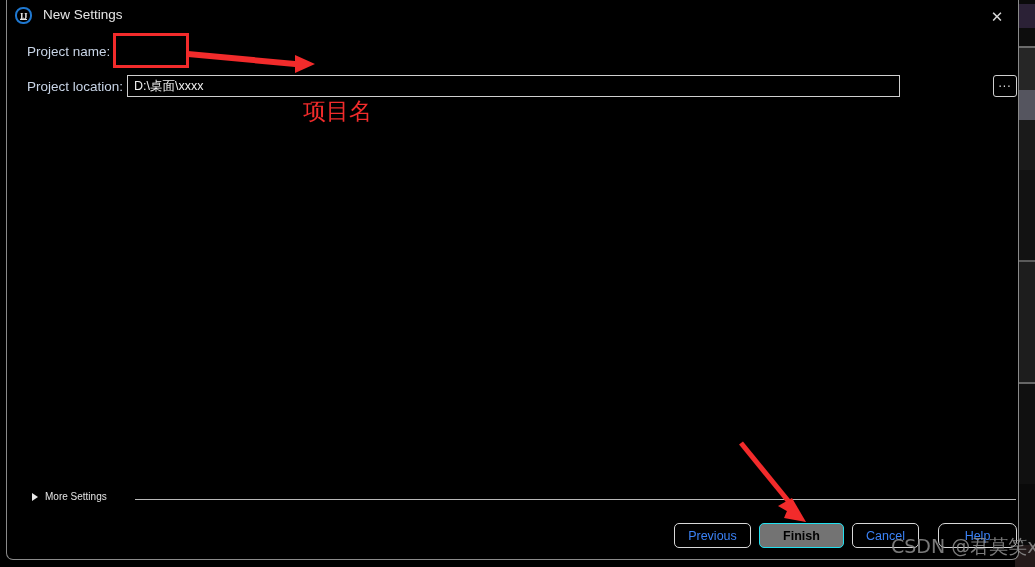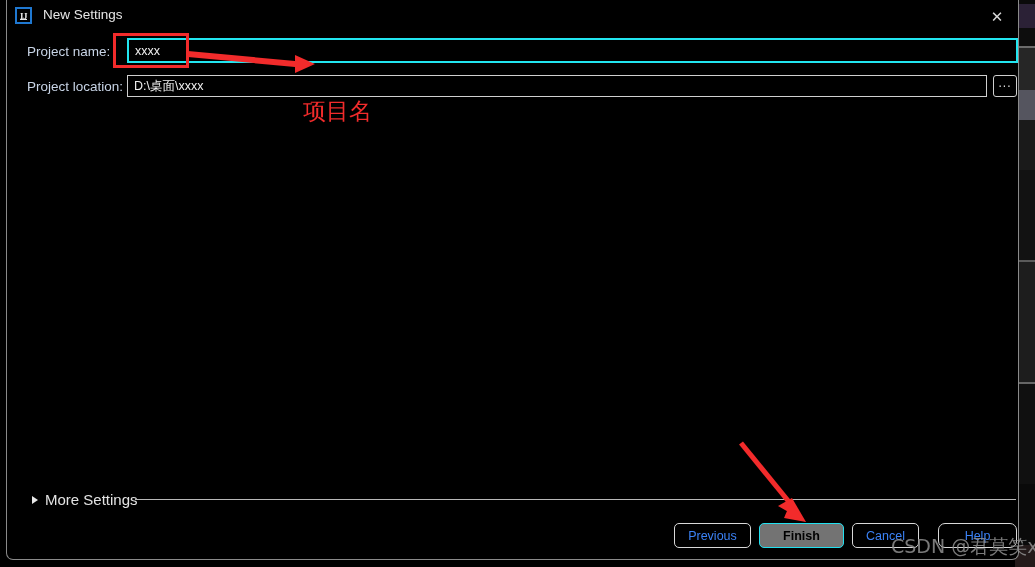--- a/index.html
+++ b/index.html
@@ -64,21 +64,21 @@
     width: 100%;
     height: 31px;
   }
   .app-icon {
     position: absolute;
     left: 8px;
     top: 7px;
     width: 17px;
     height: 17px;
     border: 2px solid #1f78d1;
-    border-radius: 0;
+    border-radius: 8px;
     background: #000;
     box-sizing: border-box;
     display: flex;
     align-items: center;
     justify-content: center;
     font-size: 9px;
     font-weight: bold;
     color: #e8e8e8;
     letter-spacing: -0.5px;
     font-family: "Liberation Serif", serif;
@@ -135,21 +135,21 @@
     color: #f0f0f0;
     font-size: 12.5px;
     padding: 0 6px;
     font-family: "Liberation Sans", sans-serif;
     outline: none;
   }
   .field-loc {
     position: absolute;
     left: 120px;
     top: 75px;
-    width: 860px;
+    width: 773px;
     height: 22px;
     box-sizing: border-box;
     background: #000000;
     border: 1px solid #cfcfcf;
     color: #f0f0f0;
     font-size: 12.5px;
     padding: 0 6px;
     font-family: "Liberation Sans", sans-serif;
     outline: none;
   }
@@ -183,21 +183,21 @@
   .tri {
     width: 0;
     height: 0;
     border-left: 6px solid #e8e8e8;
     border-top: 4.5px solid transparent;
     border-bottom: 4.5px solid transparent;
     margin-right: 7px;
   }
   .more-label {
     color: #e3e3e3;
-    font-size: 15px;
+    font-size: 10px;
   }
   .sep-line {
     position: absolute;
     left: 128px;
     top: 499px;
     width: 881px;
     height: 1px;
     background: #b9b9b9;
   }
 
@@ -297,21 +297,20 @@
 
   <div class="dialog">
 
     <div class="titlebar">
       <div class="app-icon">IJ</div>
       <div class="title-text">New Settings</div>
       <div class="close-btn">✕</div>
     </div>
 
     <div class="label label-name">Project name:</div>
-    <input class="field-name" type="text" value="xxxx" style="">
 
     <div class="label label-loc">Project location:</div>
     <input class="field-loc" type="text" value="D:\桌面\xxxx" style="">
     <div class="browse-btn">...</div>
 
     <div class="more-settings">
       <div class="tri"></div>
       <div class="more-label">More Settings</div>
     </div>
     <div class="sep-line"></div>

